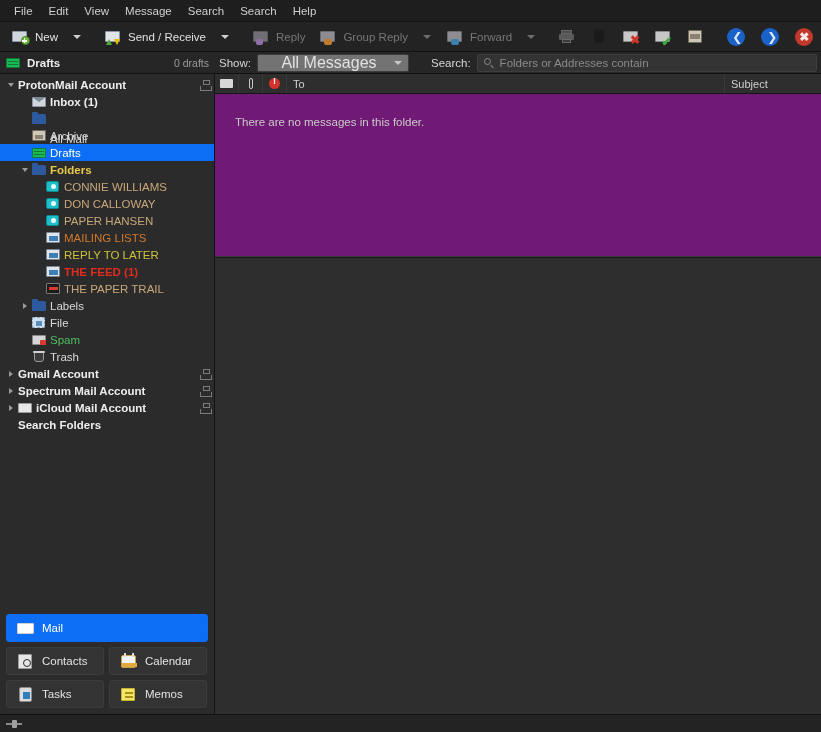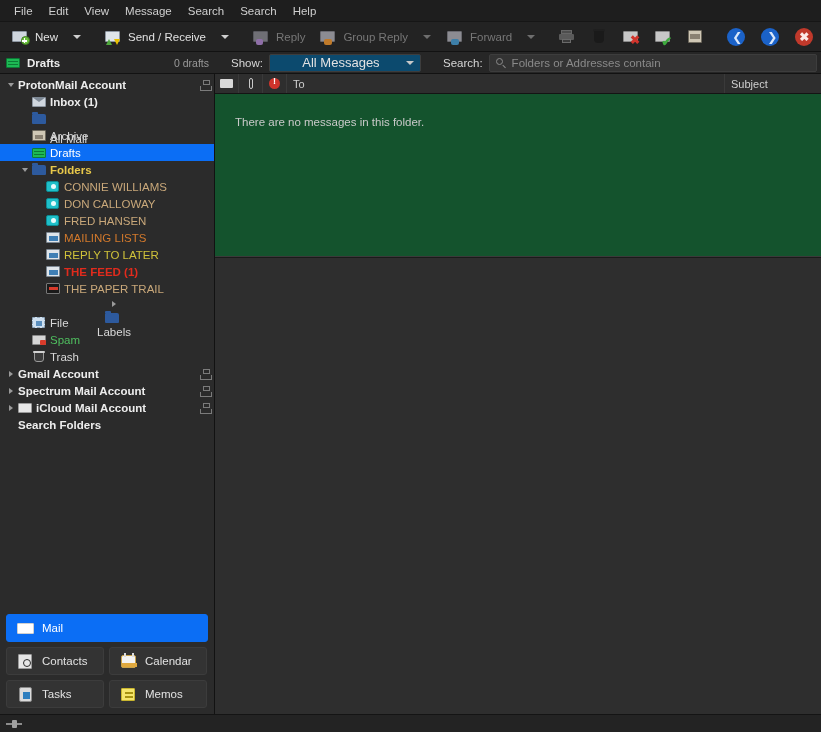--- a/index.html
+++ b/index.html
@@ -50,24 +50,24 @@
   }
 
   
   .filterbar {
     height: 22px; flex: 0 0 22px; background: #262626; display: flex; align-items: center;
     border-bottom: 1px solid #121212; font-size: 11.5px;
   }
   .fb-folder { width: 215px; display: flex; align-items: center; gap: 6px; padding-left: 6px; }
   .fb-folder .nm { font-weight: bold; color: #ededed; }
   .fb-count { color: #9a9a9a; font-size: 10.5px; margin-left: auto; padding-right:6px; }
-  .fb-show-label { padding: 0 6px 0 4px; color: #d6d6d6; margin-left: 12px; }
+  .fb-show-label { padding: 0 6px 0 4px; color: #d6d6d6; }
   .combo {
-    width: 152px; height: 18px; background: #0c4a6e; border: 1px solid #3d3d3d; border-radius: 2px;
-    display: flex; align-items: center; padding: 0 6px; color: #e2e2e2; font-size: 13px; cursor: default;
+    width: 152px; height: 18px; background: #737373; border: 1px solid #3d3d3d; border-radius: 2px;
+    display: flex; align-items: center; padding: 0 6px; color: #e2e2e2; font-size: 16px; cursor: default;
   }
   .combo .cv { flex: 1; text-align: center; }
   .combo .cc {
     width:0;height:0;border-left:4px solid transparent;border-right:4px solid transparent;
     border-top:4px solid #c8c8c8;
   }
   .fb-search-label { padding: 0 6px 0 22px; color: #d6d6d6; }
   .searchbox {
     flex: 1; height: 18px; margin-right: 4px; background: #333; border: 1px solid #3d3d3d;
     border-radius: 2px; display: flex; align-items: center; gap: 6px; padding: 0 6px; cursor: text;
@@ -154,21 +154,21 @@
     border-bottom: 1px solid #141414; font-size: 11px; color: #cfcfcf;
   }
   .col { display: flex; align-items: center; padding: 0 6px; border-right: 1px solid #3a3a3a; cursor: default; }
   .col.icocol { width: 24px; justify-content: center; padding: 0; }
   .col.to { flex: 0 0 438px; }
   .col.subj { flex: 1; border-right: none; }
   .hdr-env { width:13px;height:9px;background:#d8d8d8;border-radius:1px; }
   .hdr-clip { width:4px;height:11px;border:1.5px solid #c9c9c9;border-radius:3px; }
   .hdr-dot { width:11px;height:11px;border-radius:50%;background:#d0342c;position:relative; }
   .hdr-dot:after { content:"!"; position:absolute; left:0; right:0; top:-2px; text-align:center; color:#fff; font-size:9px; font-weight:bold; }
-  .msglist { height: 162px; flex: 0 0 162px; background: #14532d; padding: 22px 0 0 20px; }
+  .msglist { height: 162px; flex: 0 0 162px; background: #701a75; padding: 22px 0 0 20px; }
   .emptymsg { color: #cacaca; font-size: 11.5px; }
   .splitter { height: 2px; flex: 0 0 2px; background: #1a1a1a; border-top:1px solid #3a3a3a; cursor: row-resize; }
   .preview { flex: 1; background: #2e2e2e; }
 
   
   .statusbar { height: 18px; flex: 0 0 18px; background: #232323; border-top: 1px solid #141414;
                display: flex; align-items: center; padding-left: 6px; }
   .st-ico { width: 16px; height: 8px; position: relative; opacity:.7; }
   .st-ico:before { content:""; position:absolute; left:0; top:3px; width:16px; height:2px; background:#b9b9b9; }
   .st-ico:after { content:""; position:absolute; left:6px; top:0; width:5px; height:8px; background:#d5d5d5; border-radius:1px; }
@@ -384,21 +384,21 @@
             <span class="ticon">
               <span class="f-avatar"></span>
             </span>
             <span class="lbl" style="color:#c9a87a;">DON CALLOWAY</span>
           </div>
           <div class="row" style="padding-left: 32px;">
             <span class="tri"></span>
             <span class="ticon">
               <span class="f-avatar"></span>
             </span>
-            <span class="lbl" style="color:#c9a87a;">FRED HANSEN</span>
+            <span class="lbl" style="color:#c9a87a;">PAPER HANSEN</span>
           </div>
           <div class="row" style="padding-left: 32px;">
             <span class="tri"></span>
             <span class="ticon">
               <span class="f-list"></span>
             </span>
             <span class="lbl" style="color:#d2792c;">MAILING LISTS</span>
           </div>
           <div class="row" style="padding-left: 32px;">
             <span class="tri"></span>
@@ -414,21 +414,21 @@
             </span>
             <span class="lbl" style="color:#e02b1d;font-weight:bold;">THE FEED (1)</span>
           </div>
           <div class="row" style="padding-left: 32px;">
             <span class="tri"></span>
             <span class="ticon">
               <span class="f-paper"></span>
             </span>
             <span class="lbl" style="color:#c9a87a;">THE PAPER TRAIL</span>
           </div>
-          <div class="row" style="padding-left: 18px; flex-direction: column;">
+          <div class="row" style="padding-left: 18px;">
             <span class="tri right">
               <i></i>
             </span>
             <span class="ticon">
               <span class="f-folder"></span>
             </span>
             <span class="lbl" style="color:#d9d9d9;">Labels</span>
           </div>
           <div class="row" style="padding-left: 18px;">
             <span class="tri"></span>

